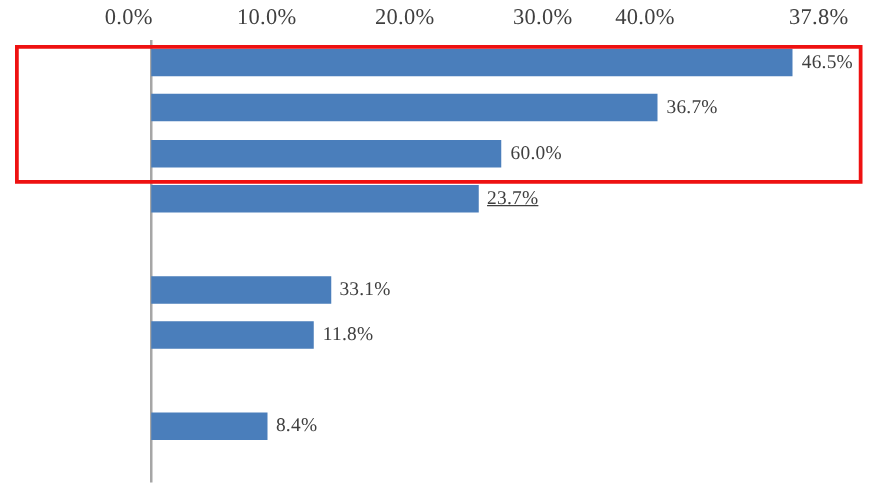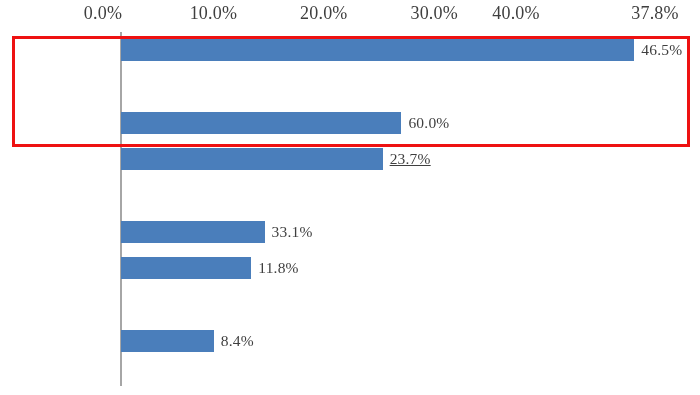--- a/index.html
+++ b/index.html
@@ -107,20 +107,24 @@
       <div class="tick-label" style="left: 516px;">40.0%</div>
       <div class="tick-label" style="left: 655px;">37.8%</div>
     </div>
 
   <div class="plot">
     <div class="axis-line"></div>
   <div class="row" style="top: 0px;">
         <div class="bar" style="width: 513.36px; background: rgb(74, 126, 187);"></div>
         <div class="bar-value" style="left: 513.36px;">46.5%</div>
       </div>
+      <div class="row" style="top: 36.4px;">
+        <div class="bar" style="width: 405.168px; background: rgb(74, 126, 187);"></div>
+        <div class="bar-value" style="left: 405.168px;">36.7%</div>
+      </div>
       <div class="row" style="top: 72.8px;">
         <div class="bar" style="width: 280.416px; background: rgb(74, 126, 187);"></div>
         <div class="bar-value" style="left: 280.416px;">60.0%</div>
       </div>
       <div class="row" style="top: 109.2px;">
         <div class="bar" style="width: 261.648px; background: rgb(74, 126, 187);"></div>
         <div class="bar-value" style="left: 261.648px; text-decoration: underline;">23.7%</div>
       </div>
       <div class="row" style="top: 182px;">
         <div class="bar" style="width: 143.52px; background: rgb(74, 126, 187);"></div>

